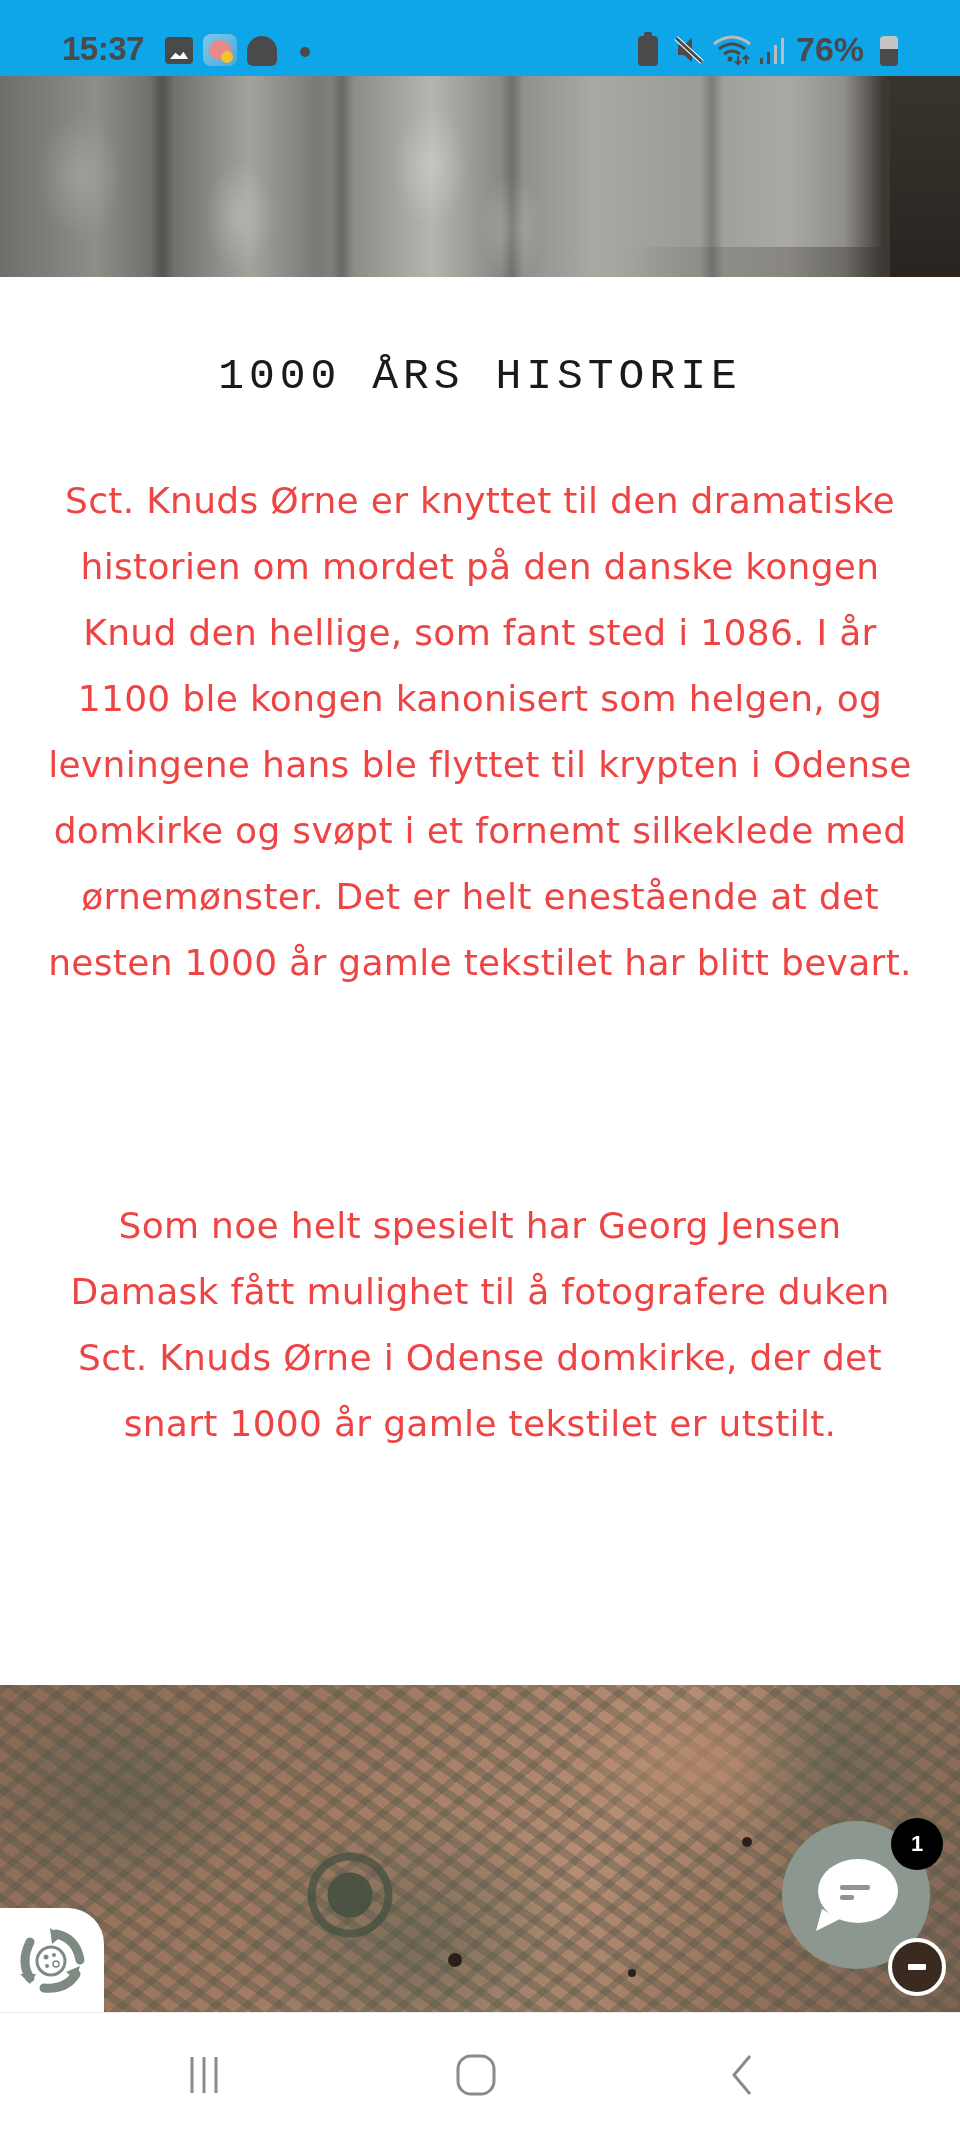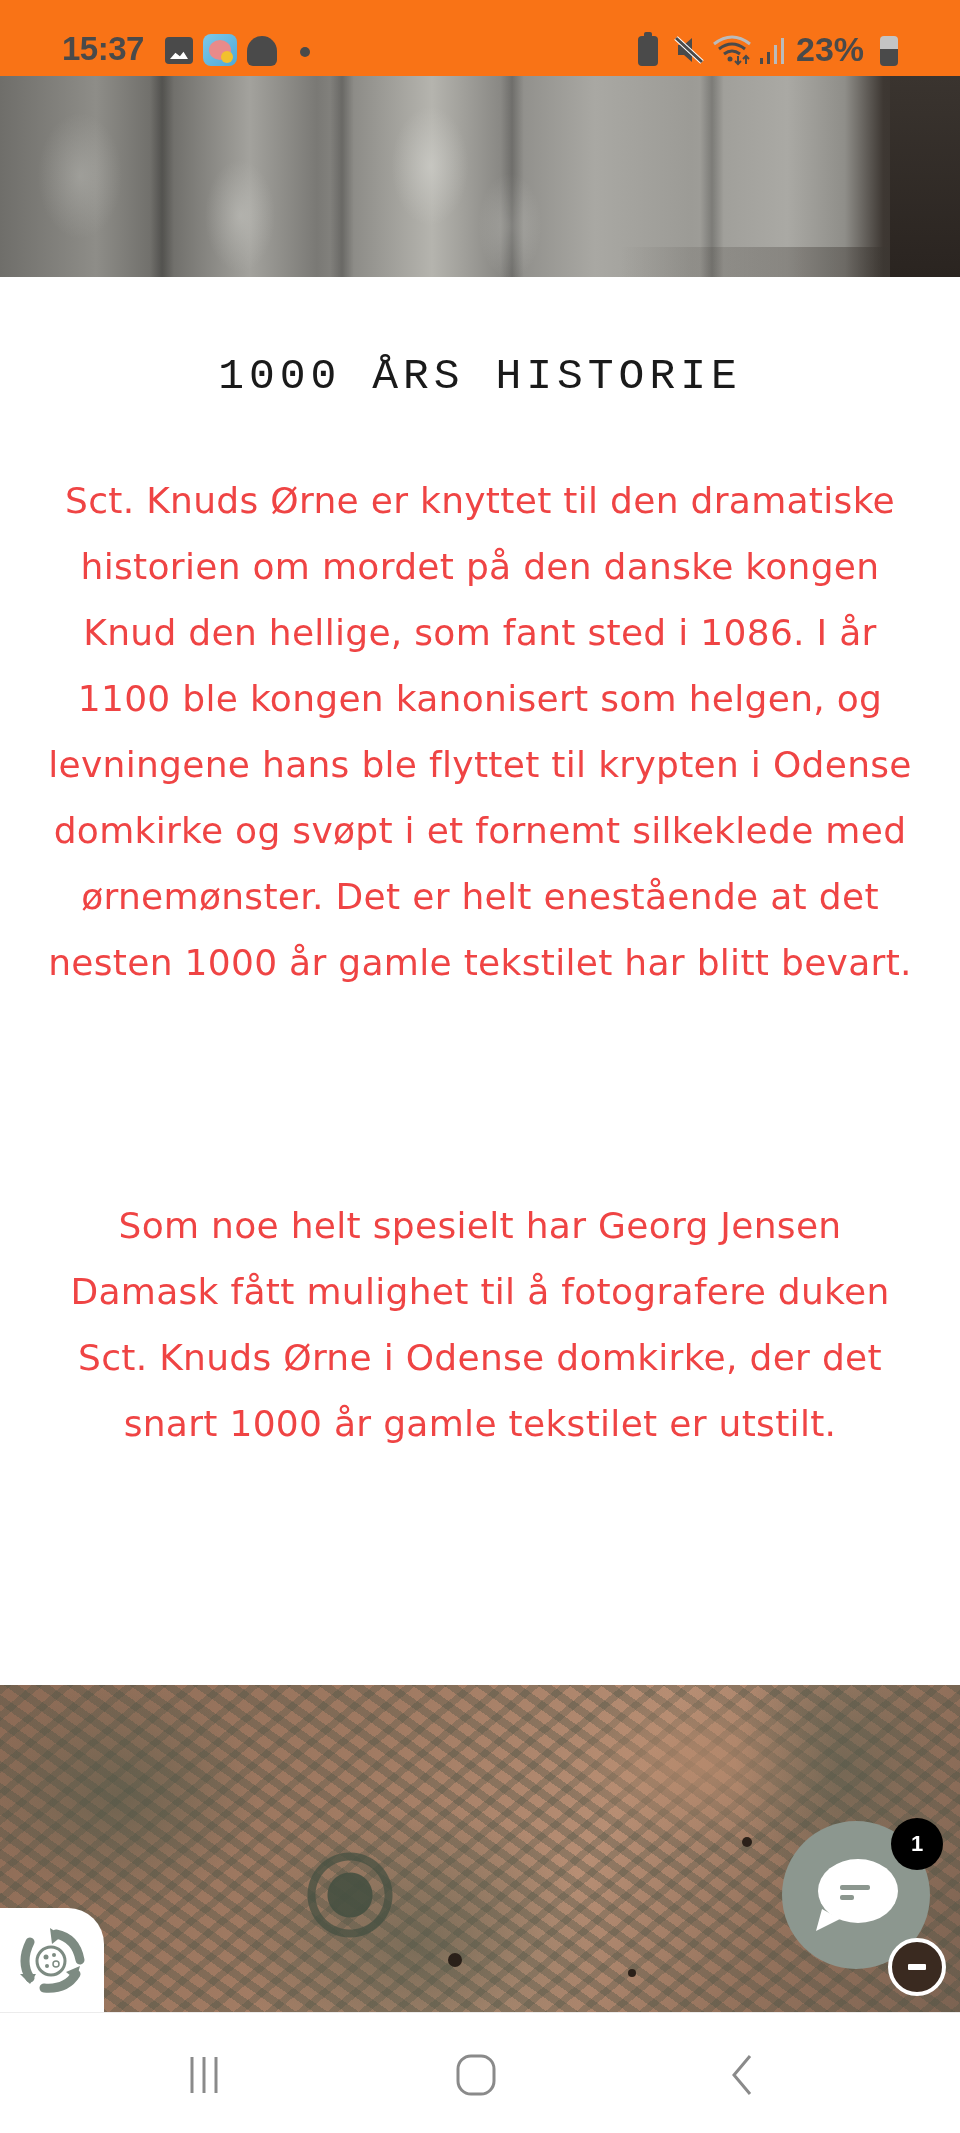--- a/index.html
+++ b/index.html
@@ -1,20 +1,20 @@
 <!DOCTYPE html>
 <html><head>
 <meta charset="utf-8">
 <style>
   * { box-sizing: border-box; margin: 0; padding: 0; }
   html, body { width: 960px; height: 2133px; background: #ffffff; overflow: hidden; }
   body { position: relative; font-family: "Liberation Sans", sans-serif; color: #1a1a1a; }
 
   
-  .status-bar { position: absolute; top: 0; left: 0; width: 960px; height: 76px; background: #f97316; }
+  .status-bar { position: absolute; top: 0; left: 0; width: 960px; height: 76px; background: #0ea5e9; }
   .sb-time { position: absolute; left: 62px; top: 30px; font-size: 33px; font-weight: bold; color: #4a4a4a; font-family: "Liberation Sans", sans-serif; letter-spacing: -0.5px; }
   .sb-icon { position: absolute; top: 37px; }
   .sb-gallery { left: 165px; width: 28px; height: 27px; border-radius: 4px; background: #4a4a4a; }
   .sb-gallery::after { content: ""; position: absolute; left: 5px; bottom: 5px; width: 18px; height: 9px; background: #fff; clip-path: polygon(0 100%, 30% 30%, 55% 70%, 75% 20%, 100% 100%); }
   .sb-game { left: 203px; width: 34px; height: 32px; top: 34px; border-radius: 8px; background: linear-gradient(135deg, #7fc8e8, #4ea9d8); overflow: hidden; }
   .sb-game::before { content: ""; position: absolute; left: 6px; top: 6px; width: 22px; height: 20px; border-radius: 50%; background: #e98a8a; }
   .sb-game::after { content: ""; position: absolute; right: 4px; bottom: 3px; width: 12px; height: 12px; border-radius: 50%; background: #f2c12e; }
   .sb-ghost { left: 247px; width: 30px; height: 30px; top: 36px; background: #4a4a4a; border-radius: 15px 15px 6px 6px; }
   .sb-dot { left: 300px; top: 47px; width: 10px; height: 10px; border-radius: 50%; background: #4a4a4a; }
   .sb-battery-saver { left: 638px; top: 36px; width: 20px; height: 30px; border-radius: 4px; background: #4a4a4a; }
@@ -98,21 +98,21 @@
     <circle cx="18" cy="25" r="2.5" fill="#4a4a4a"></circle>
     <path d="M26 22 v8 M23 27 l3 3 l3 -3" stroke="#4a4a4a" stroke-width="2" fill="none"></path>
     <path d="M34 30 v-8 M31 25 l3 -3 l3 3" stroke="#4a4a4a" stroke-width="2" fill="none"></path>
   </svg>
   <svg class="sb-icon sb-signal" viewBox="0 0 28 32">
     <rect x="2" y="24" width="3" height="6" fill="#4a4a4a"></rect>
     <rect x="9" y="18" width="3" height="12" fill="#4a4a4a"></rect>
     <rect x="16" y="11" width="3" height="19" fill="#bbb"></rect>
     <rect x="23" y="4" width="3" height="26" fill="#bbb"></rect>
   </svg>
-  <span class="sb-battery-pct">23%</span>
+  <span class="sb-battery-pct">76%</span>
   <span class="sb-icon sb-battery"></span>
 </div>
 
 <div class="hero-top">
   <div class="fold" style="left:150px"></div>
   <div class="fold" style="left:330px"></div>
   <div class="fold" style="left:500px"></div>
   <div class="fold" style="left:700px"></div>
   <div class="hem"></div>
   <div class="floor"></div>

